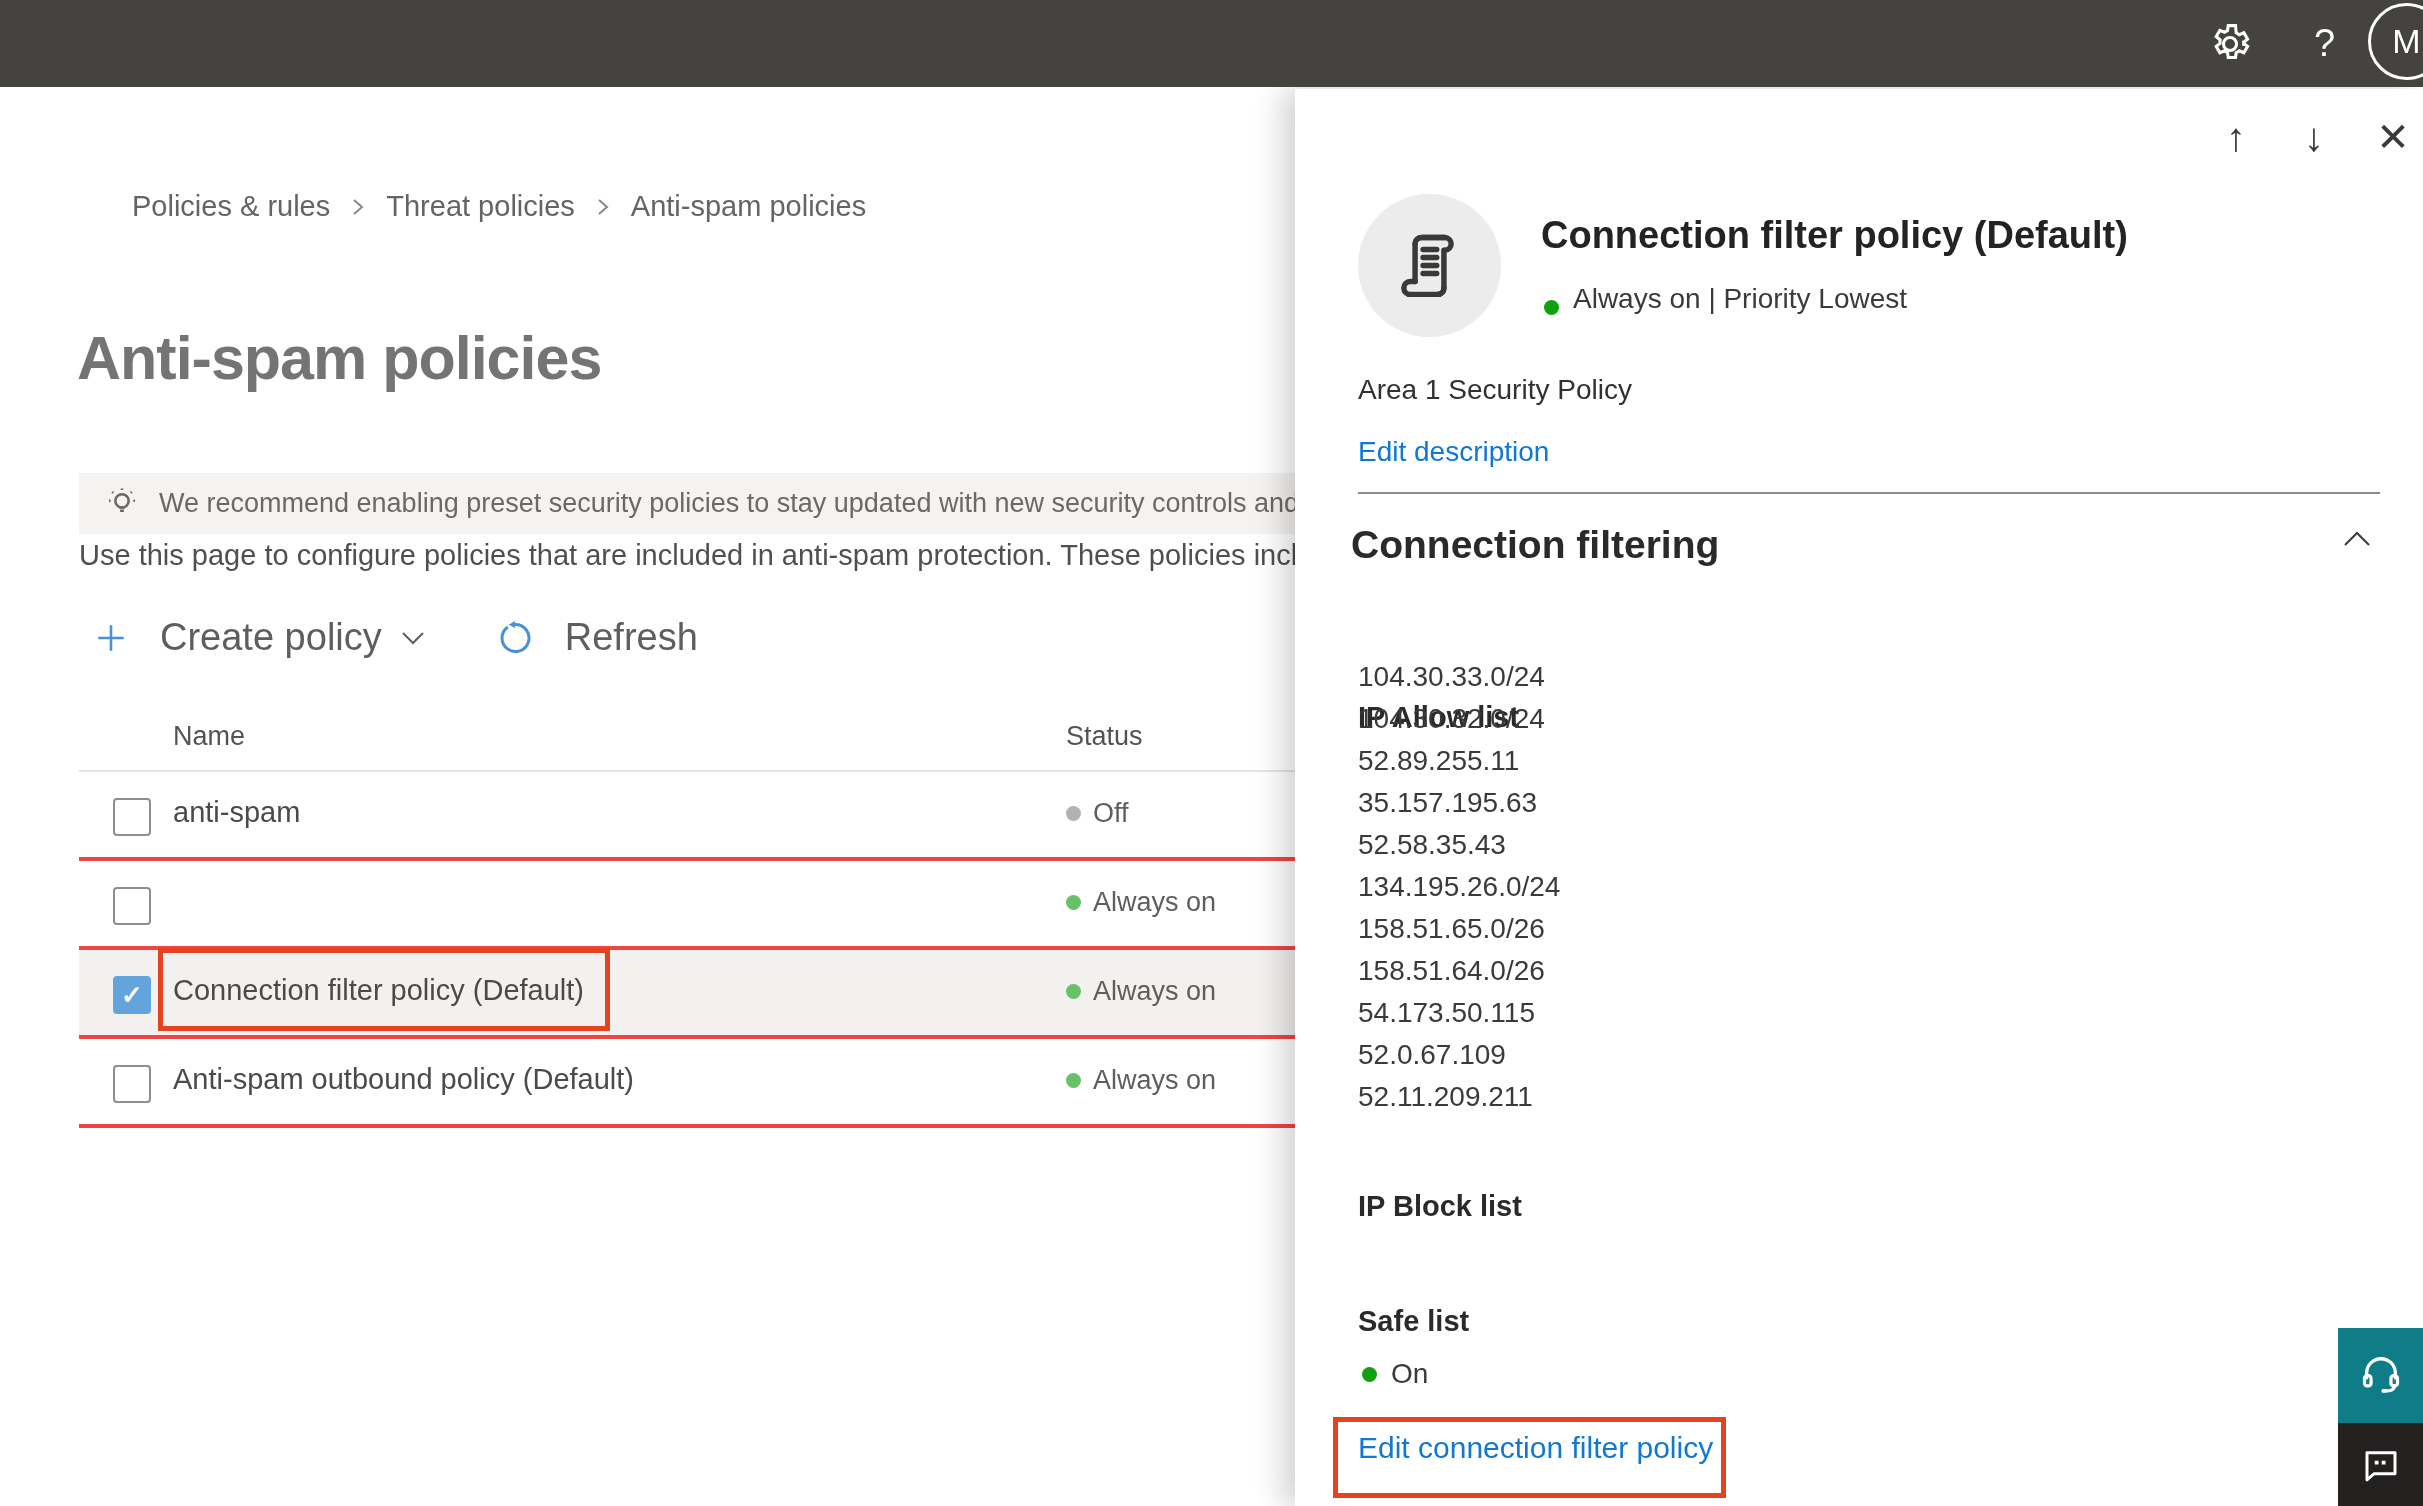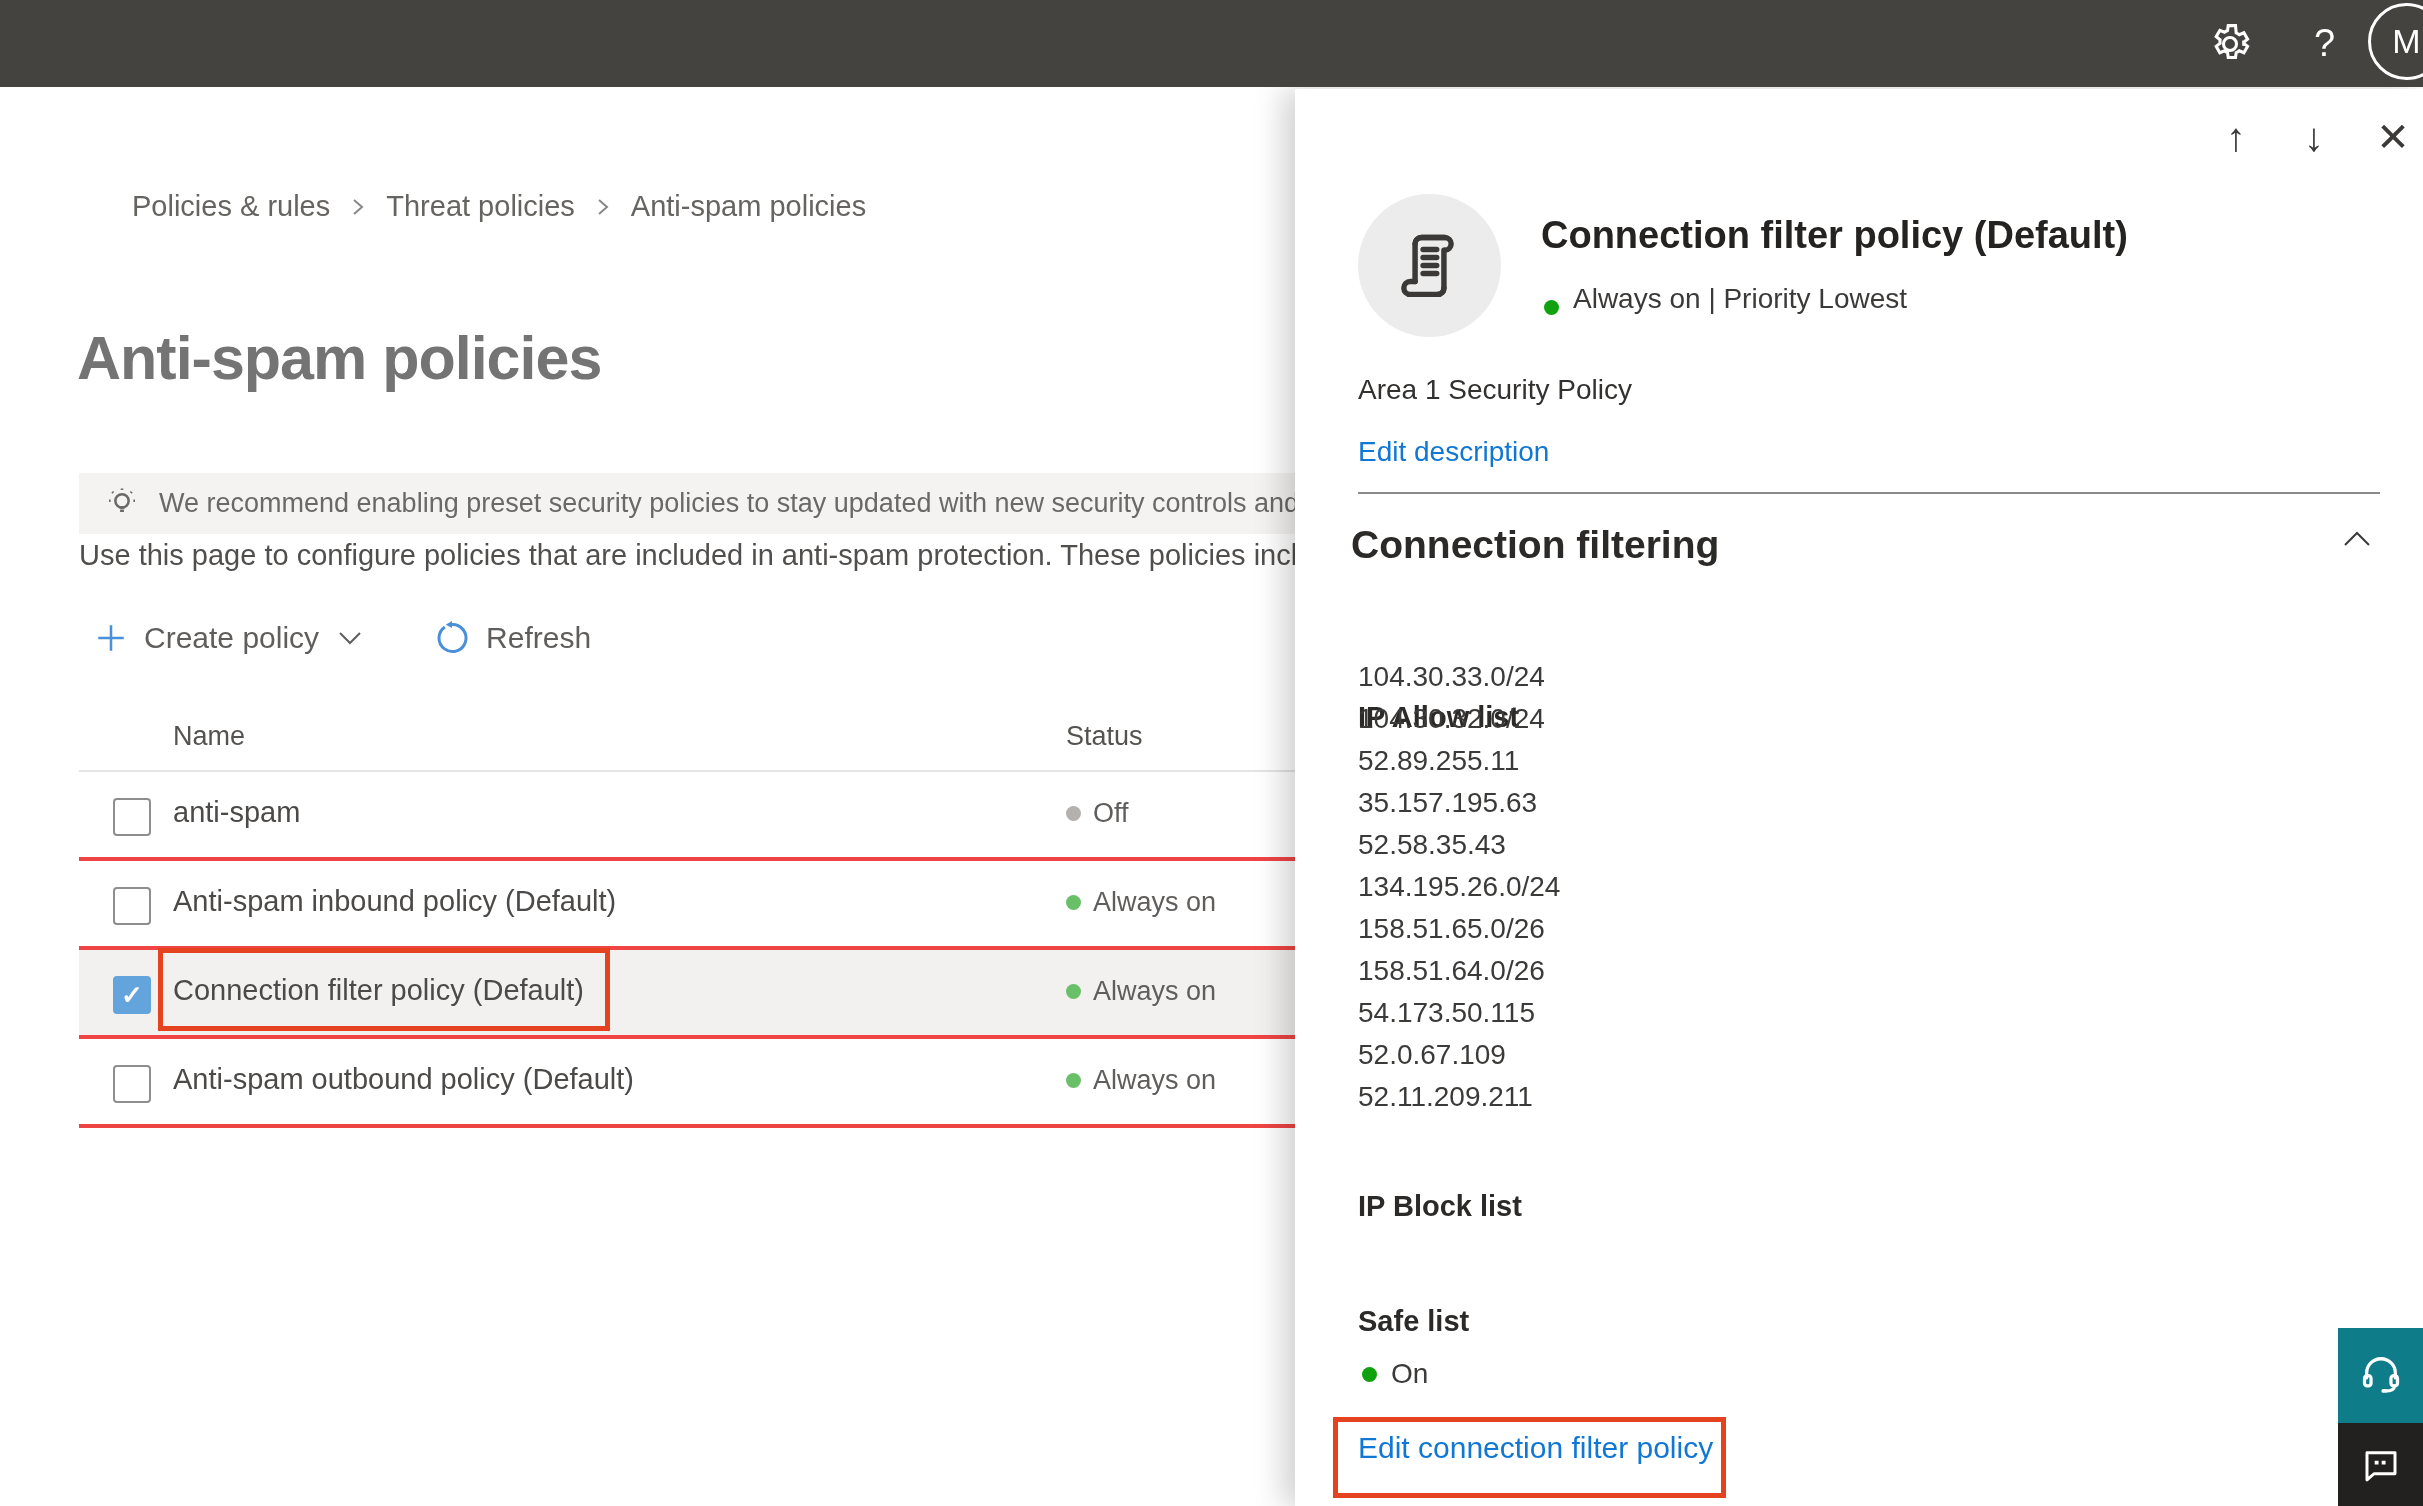--- a/index.html
+++ b/index.html
@@ -16,21 +16,21 @@
   .crumb{cursor:pointer;}
   
   .h1{position:absolute;left:77px;top:323px;font-size:61px;font-weight:700;color:#757474;letter-spacing:-1px;}
   .banner{position:absolute;left:79px;top:473px;width:1317px;height:61px;background:#f4f3f1;display:flex;align-items:center;overflow:hidden;z-index:1;}
   .banner svg{margin-left:24px;flex:0 0 auto;}
   .banner-text{margin-left:18px;font-size:27px;color:#6b6966;white-space:nowrap;}
   .page-desc{position:absolute;left:79px;top:539px;width:1317px;font-size:29px;color:#514f4d;white-space:nowrap;overflow:hidden;z-index:0;}
   
   .toolbar{position:absolute;left:94px;top:612px;height:51px;display:flex;align-items:center;z-index:1;}
   .tb-btn{display:flex;align-items:center;cursor:pointer;}
-  .tb-label{font-size:30px;color:#605e5c;margin-left:16px;}
+  .tb-label{font-size:38px;color:#605e5c;margin-left:32px;}
   .tb-chev{margin-left:18px;}
   .tb-gap{width:71px;}
   
   .table{position:absolute;left:79px;top:703px;width:1317px;z-index:1;}
   .thead{position:relative;height:67px;border-bottom:2px solid #e6e4e2;font-size:27px;color:#55534f;}
   .th-name{position:absolute;left:94px;top:18px;}
   .th-status{position:absolute;left:987px;top:18px;}
   .trow{position:relative;height:85px;border-bottom:4px solid #ef4444;cursor:pointer;}
   .trow.hl{background:#f2f1ef;}
   .cbox{position:absolute;left:34px;top:26px;width:34px;height:34px;border:2px solid #908e8c;border-radius:4px;background:#fff;
@@ -141,21 +141,20 @@
       <span class="cbox"></span>
       <span class="row-name">anti-spam</span>
       <span class="row-status">
         <span class="dot gray"></span>
         <span>Off</span>
       </span>
     </div>
 
     <div class="trow">
       <span class="cbox"></span>
-      <span class="row-name">Anti-spam inbound policy (Default)</span>
       <span class="row-status">
         <span class="dot green"></span>
         <span>Always on</span>
       </span>
     </div>
 
     <div class="trow hl">
       <span class="cbox checked">✓</span>
       <span class="row-name">Connection filter policy (Default)</span>
       <span class="row-status">

